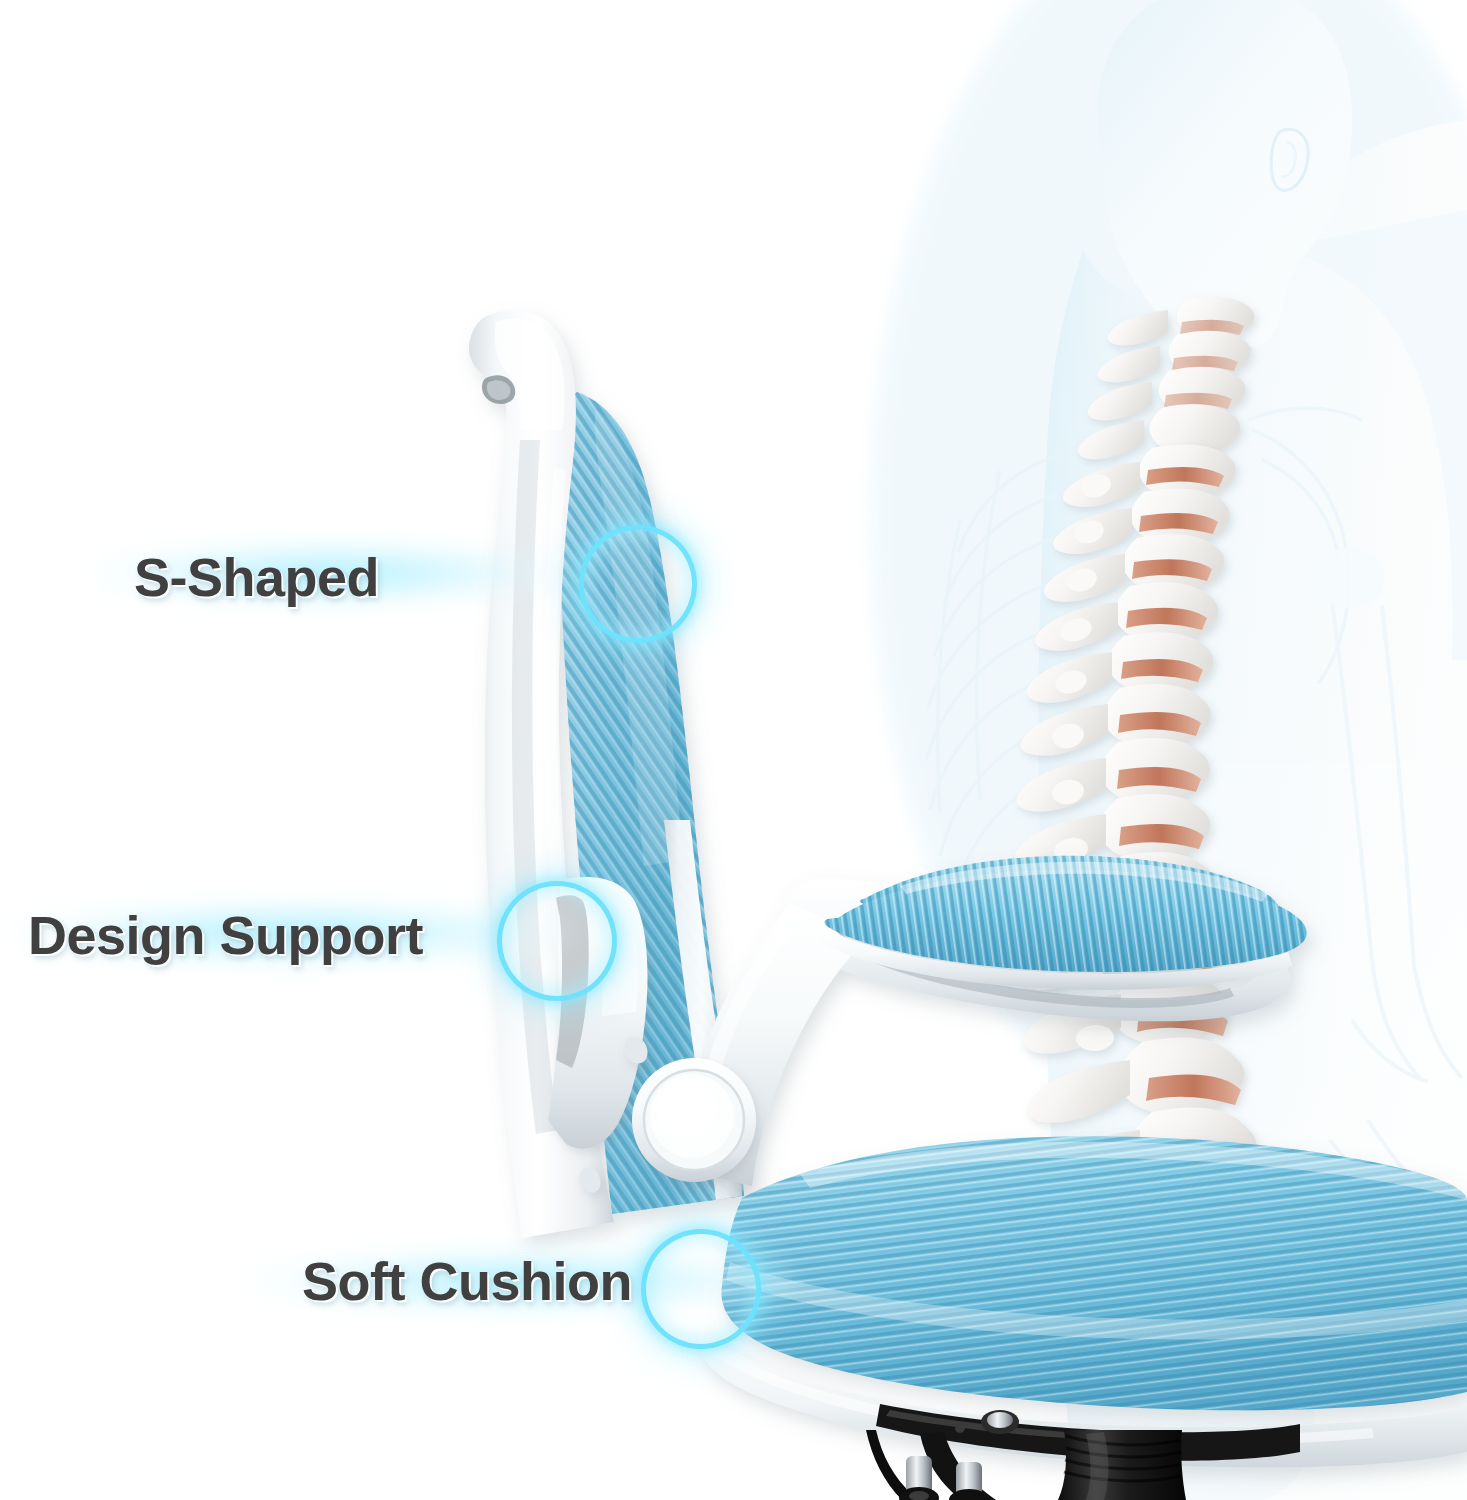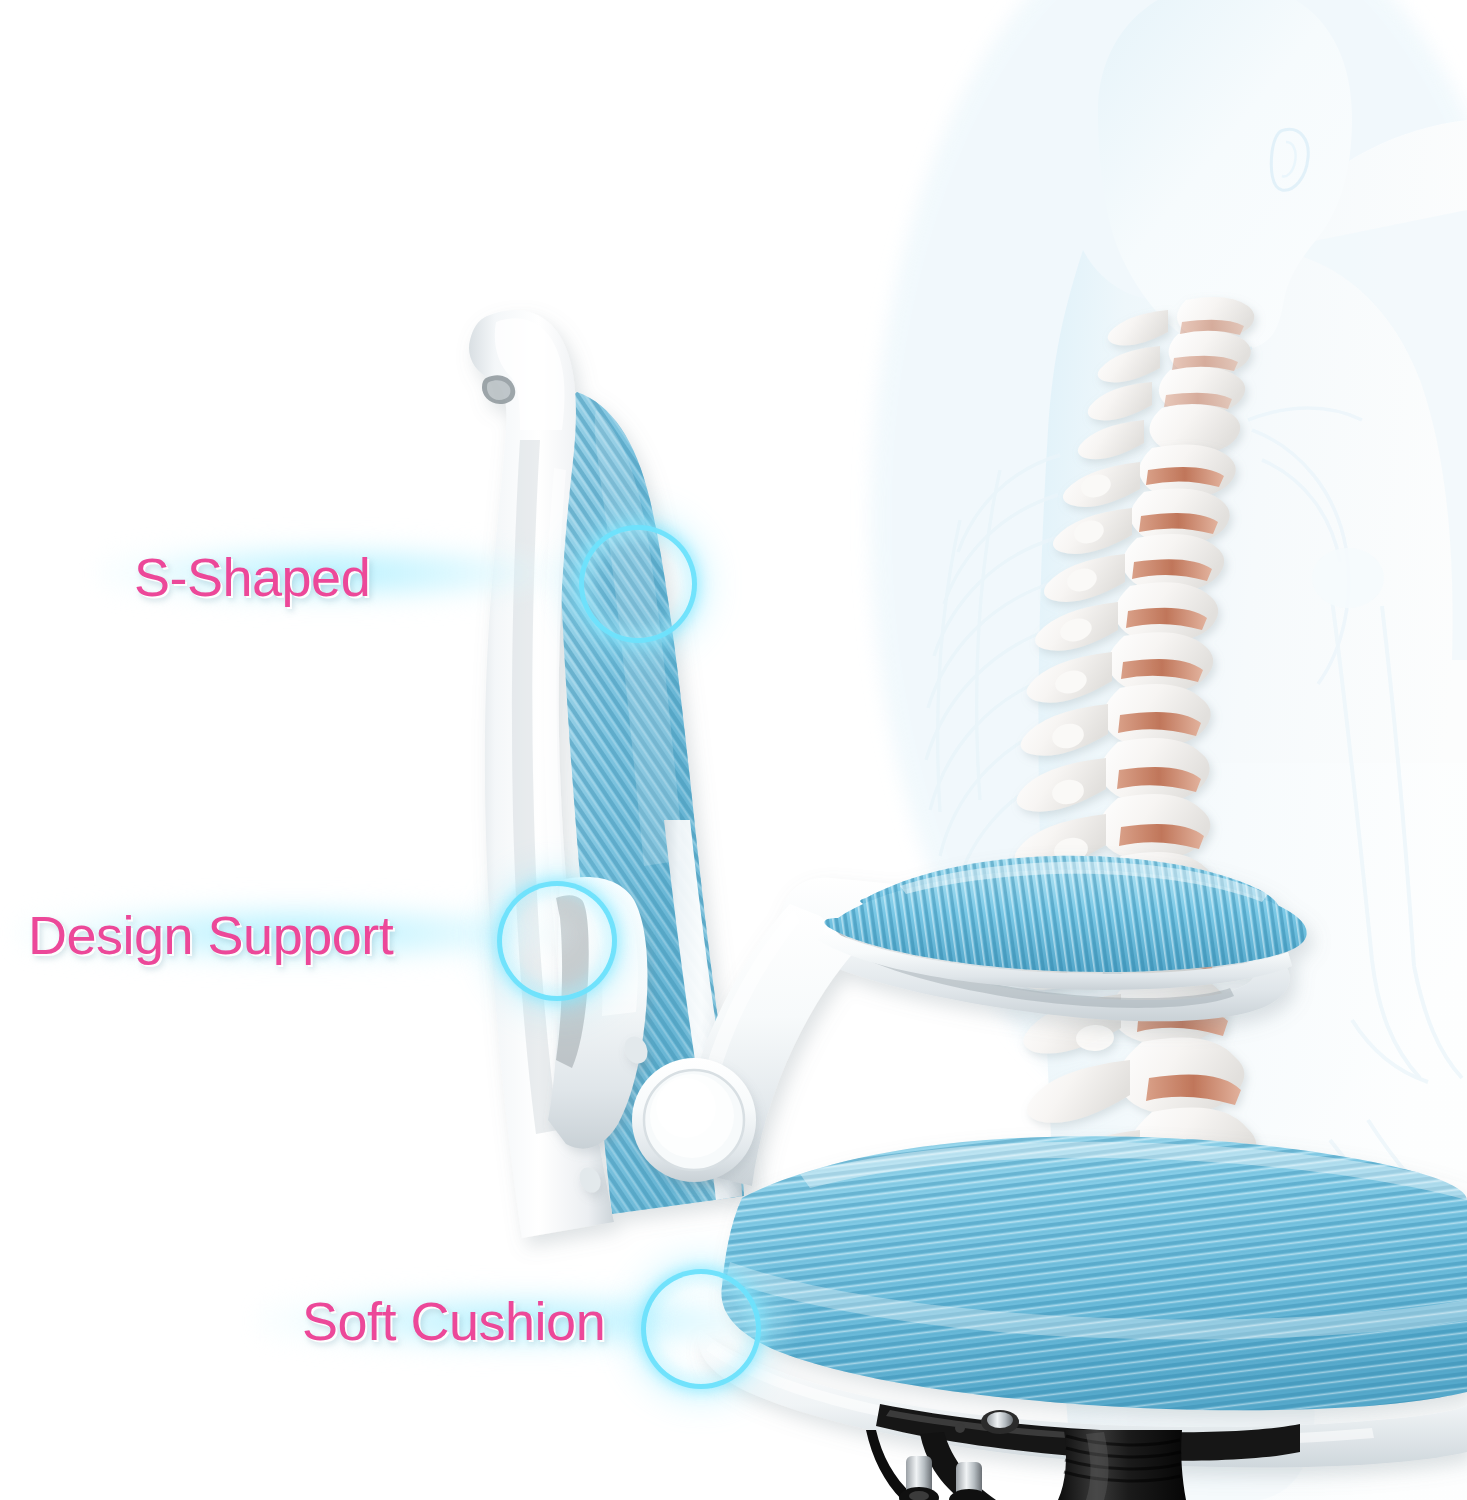--- a/index.html
+++ b/index.html
@@ -81,41 +81,41 @@
       0 0 14px 7px rgba(125,230,253,.70),
       0 0 34px 14px rgba(150,236,255,.45),
       inset 0 0 22px 6px rgba(160,238,255,.40);
     background:radial-gradient(circle at 50% 50%,
         rgba(255,255,255,0) 52%,
         rgba(175,240,255,.30) 78%,
         rgba(255,255,255,0) 100%);
   }
   .callout .lbl{
     position:absolute;
-    font-weight:normal;
-    color:#ec4899;
+    font-weight:bold;
+    color:#404040;
     white-space:nowrap;
     text-shadow:
        2px 2px 0 rgba(255,255,255,.95),
        3px 4px 6px rgba(120,160,175,.40);
     font-family:"Liberation Sans","DejaVu Sans",sans-serif;
     letter-spacing:-0.5px;
   }
 
   #callout-s-shaped{left:96px;top:498px;width:570px;}
   #callout-s-shaped .glowbar{width:470px;}
   #callout-s-shaped .ring{left:488px;top:32px;width:108px;height:108px;}
   #callout-s-shaped .lbl{left:38px;top:48px;font-size:54px;}
 
   #callout-lumbar{left:2px;top:858px;width:680px;}
   #callout-lumbar .glowbar{width:560px;left:12px;}
   #callout-lumbar .ring{left:500px;top:28px;width:110px;height:110px;}
   #callout-lumbar .lbl{left:26px;top:46px;font-size:54px;}
 
-  #callout-cushion{left:246px;top:1246px;width:700px;}
+  #callout-cushion{left:246px;top:1206px;width:700px;}
   #callout-cushion .glowbar{width:540px;left:10px;}
   #callout-cushion .ring{left:400px;top:28px;width:110px;height:110px;}
   #callout-cushion .lbl{left:56px;top:44px;font-size:54px;}
 </style>
 </head>
 <body>
 
 <div id="stage">
 
   <svg class="art-layer" viewBox="0 0 1467 1500" width="1467" height="1500" preserveAspectRatio="none">

